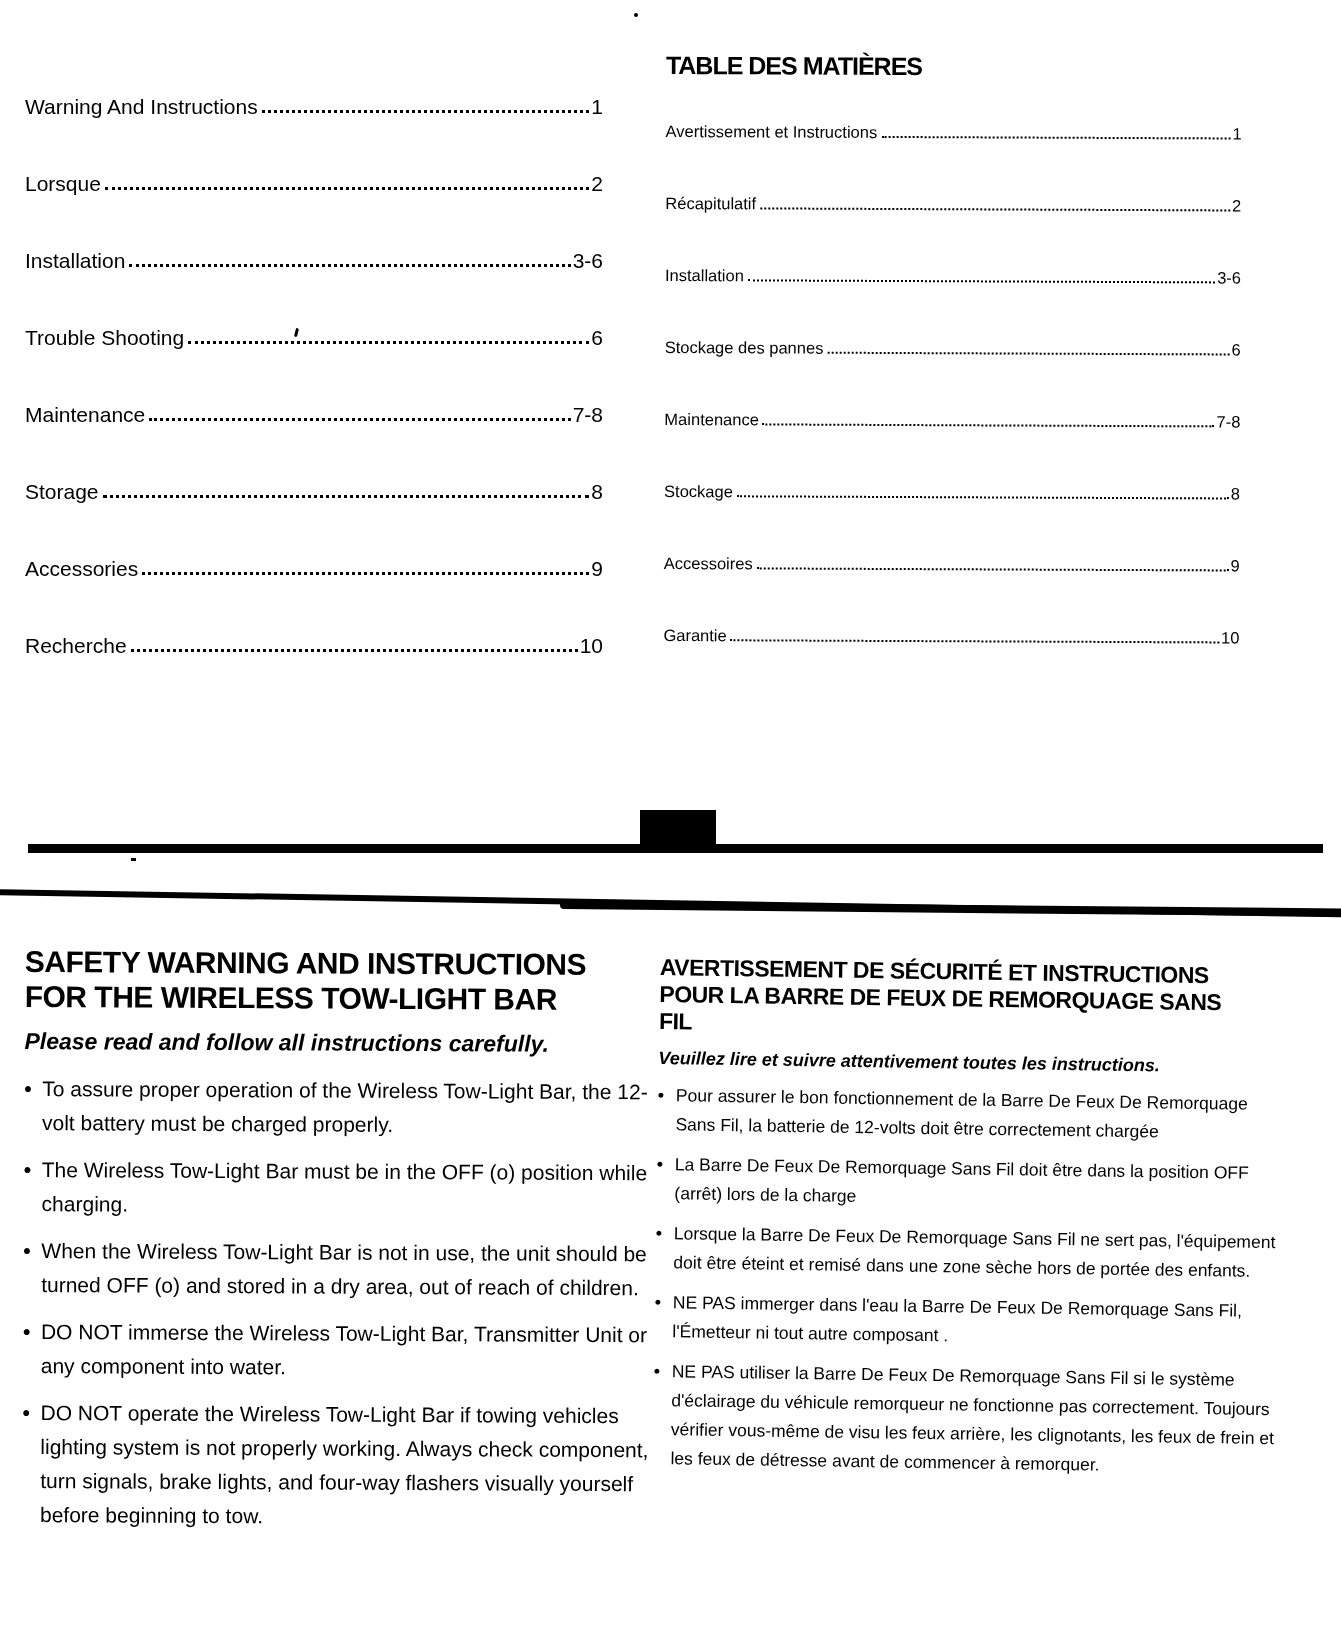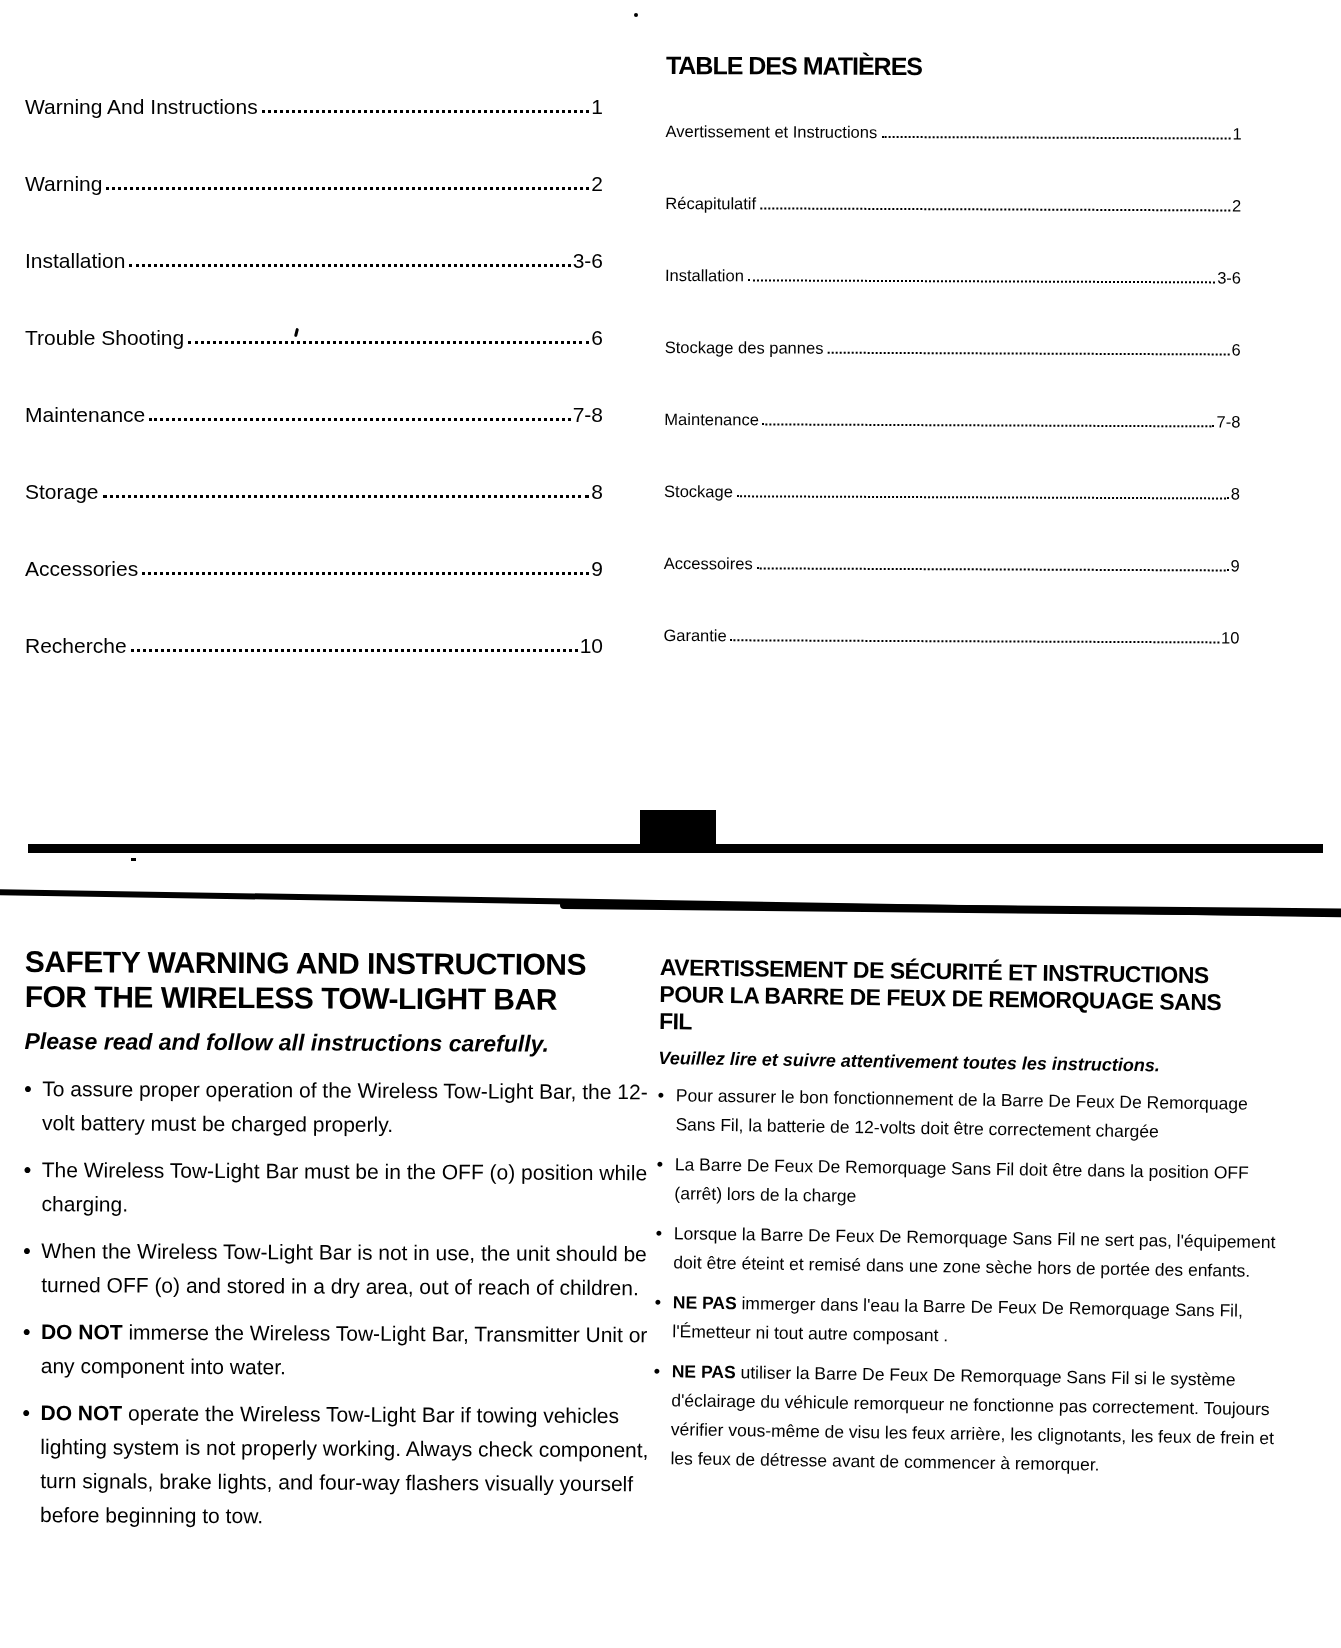--- a/index.html
+++ b/index.html
@@ -69,34 +69,34 @@
   .en .safety-intro { font-size: 23px; margin-top: 14px; }
   .fr .safety-intro { font-size: 18px; margin-top: 13px; }
 
   .safety-bullets { list-style: none; margin: 0; padding: 0; }
   .en .safety-bullets { margin-top: 17px; }
   .fr .safety-bullets { margin-top: 12px; }
   .safety-bullets li { position: relative; padding-left: 18px; }
   .safety-bullets li::before { content: "\2022"; position: absolute; left: 0; font-weight: 700; }
   .en .safety-bullets li { font-size: 21px; line-height: 34px; margin-bottom: 13px; }
   .fr .safety-bullets li { font-size: 17.5px; line-height: 29px; margin-bottom: 11px; }
-  .safety-bullets li b { font-weight: 700; }
+  .safety-bullets li b { font-weight: 400; }
 </style>
 </head>
 <body>
 
 <section class="toc-col en">
   <div class="toc-entries">
     <div class="toc-row">
       <span class="toc-label">Warning And Instructions</span>
       <span class="toc-leader"></span>
       <span class="toc-page">1</span>
     </div>
     <div class="toc-row">
-      <span class="toc-label">Warning</span>
+      <span class="toc-label">Lorsque</span>
       <span class="toc-leader"></span>
       <span class="toc-page">2</span>
     </div>
     <div class="toc-row">
       <span class="toc-label">Installation</span>
       <span class="toc-leader"></span>
       <span class="toc-page">3-6</span>
     </div>
     <div class="toc-row">
       <span class="toc-label">Trouble Shooting</span>

